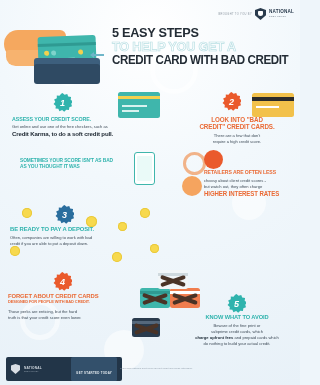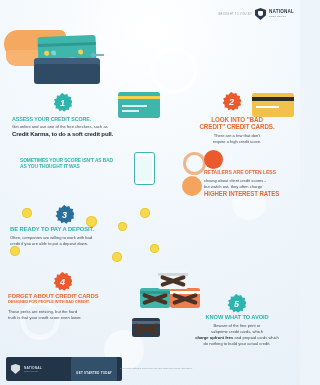--- a/index.html
+++ b/index.html
@@ -127,20 +127,25 @@
         <div class="ci" style="left:40px;top:14px;"></div>
         <div class="l" style="left:6px;top:22px;width:9px;"></div>
         <div class="l" style="left:17px;top:22px;width:9px;"></div>
         <div class="l" style="left:28px;top:22px;width:9px;"></div>
       </div>
       <div class="reader-lip"></div>
       <div class="reader"></div>
       <div class="arrow"></div>
     </div>
 
+    <div class="title-wrap">
+      <div class="t1">5 EASY STEPS</div>
+      <div class="t2">TO HELP YOU GET A</div>
+      <div class="t3">CREDIT CARD WITH BAD CREDIT</div>
+    </div>
   </div>
 
   <div class="badge" style="left:53px;top:93px;--bc:#2fb3ad;">
     <div class="star"></div>
     <div class="num">1</div>
   </div>
 
   <div class="card" style="left:118px;top:92px;width:42px;height:26px;background:#3fb6ac;">
     <div class="strip" style="top:4px;height:3px;background:#f3d14e;"></div>
     <div class="strip" style="top:13px;height:2px;background:#d8f2ef;width:60%;left:4px;"></div>

